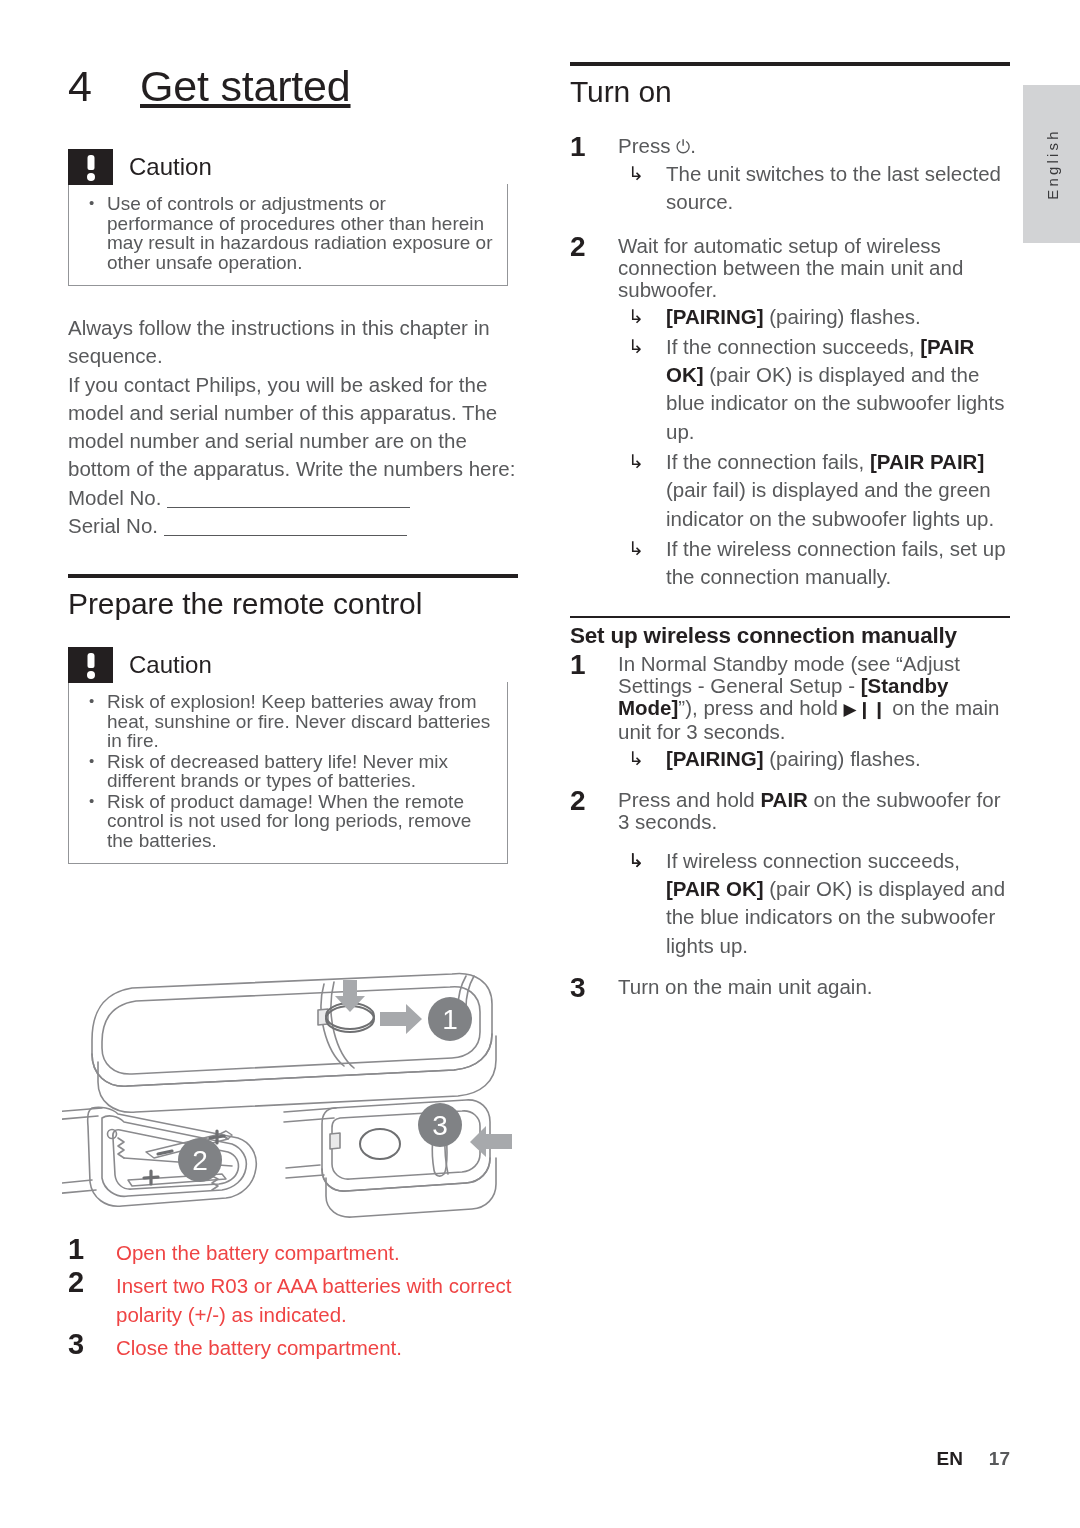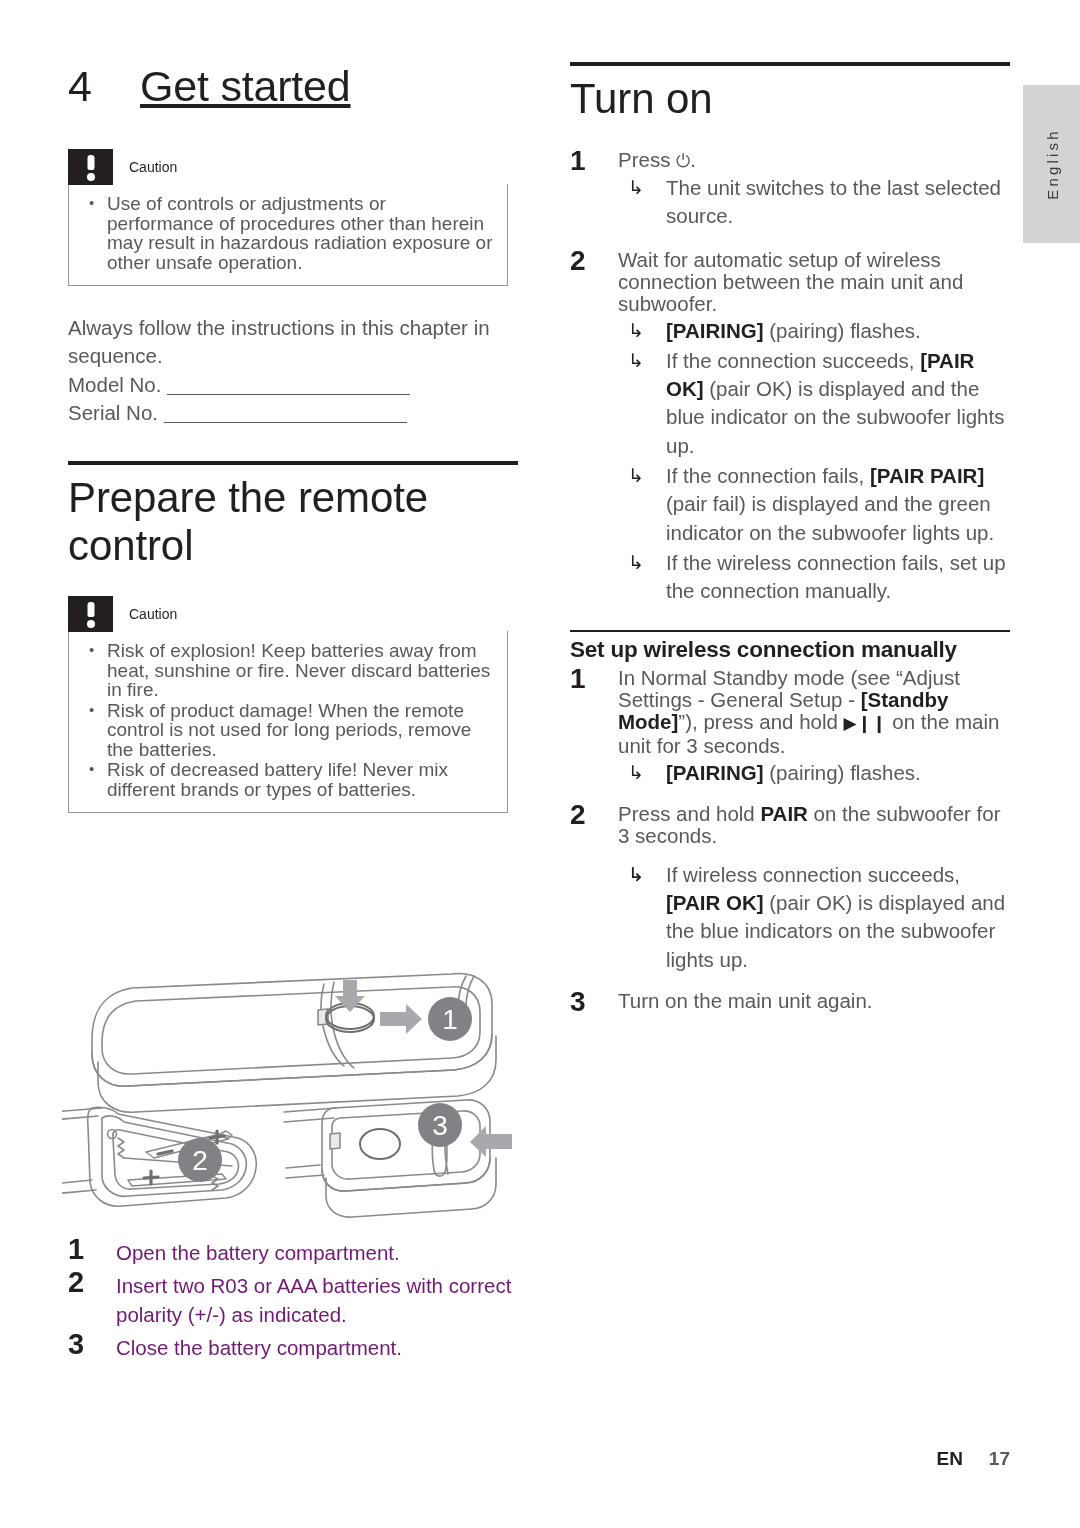--- a/index.html
+++ b/index.html
@@ -75,21 +75,21 @@
   
   .rule-thick {
     border-top: 4px solid #231f20;
     margin-bottom: 9px;
   }
   .rule-thin {
     border-top: 2px solid #231f20;
     margin-bottom: 5px;
   }
   h2.section-head {
-    font-size: 42px;
+    font-size: 30px;
     font-weight: normal;
     color: #231f20;
     margin: 0 0 26px 0;
     letter-spacing: -0.1px;
   }
   h3.sub-head {
     font-size: 22.5px;
     font-weight: bold;
     color: #231f20;
     margin: 0 0 4px 0;
@@ -127,21 +127,21 @@
     position: absolute;
     left: 50%;
     top: 24px;
     transform: translateX(-50%);
     width: 8px;
     height: 8px;
     background: #ffffff;
     border-radius: 50%;
   }
   .caution-title {
-    font-size: 14px;
+    font-size: 24px;
     color: #231f20;
     margin-left: 16px;
   }
   .caution-body {
     border: 1px solid #939598;
     border-top: none;
     padding: 10px 14px 12px 14px;
     margin-top: -1px;
   }
   .caution-body ul {
@@ -265,21 +265,21 @@
     position: absolute;
     left: 0;
     top: -5px;
     font-size: 29px;
     font-weight: bold;
     color: #231f20;
   }
   .bottom-steps .step-text {
     font-size: 20.5px;
     line-height: 29px;
-    color: #701a75;
+    color: #ef4444;
   }
 
   
   .footer {
     position: absolute;
     left: 0;
     top: 1448px;
     width: 1010px;
     text-align: right;
     font-size: 19px;
@@ -313,20 +313,21 @@
         <span class="caution-title">Caution</span>
       </div>
       <div class="caution-body">
         <ul>
           <li>Use of controls or adjustments or performance of procedures other than herein may result in hazardous radiation exposure or other unsafe operation.</li>
         </ul>
       </div>
     </div>
 
     <p class="body-para">Always follow the instructions in this chapter in sequence.</p>
+    <p class="body-para">If you contact Philips, you will be asked for the model and serial number of this apparatus. The model number and serial number are on the bottom of the apparatus. Write the numbers here:</p>
     <p class="body-para">
       <span>Model No.</span>
       <span class="fill-line fill-model"></span>
     </p>
     <p class="body-para">
       <span>Serial No.</span>
       <span class="fill-line fill-serial"></span>
     </p>
 
     <div class="spacer-lg"></div>
@@ -338,22 +339,22 @@
       <div class="caution-header">
         <div class="caution-icon">
           <span class="bar"></span>
           <span class="dot"></span>
         </div>
         <span class="caution-title">Caution</span>
       </div>
       <div class="caution-body">
         <ul>
           <li>Risk of explosion! Keep batteries away from heat, sunshine or fire. Never discard batteries in fire.</li>
+          <li>Risk of decreased battery life! Never mix different brands or types of batteries.</li>
           <li>Risk of product damage! When the remote control is not used for long periods, remove the batteries.</li>
-          <li>Risk of decreased battery life! Never mix different brands or types of batteries.</li>
         </ul>
       </div>
     </div>
   </div>
 
   <div class="illus">
     <svg width="460" height="262" viewBox="0 0 460 262" xmlns="http://www.w3.org/2000/svg">
       <g fill="none" stroke="#8a8a8d" stroke-width="1.6" stroke-linejoin="round" stroke-linecap="round">
 
         <path d="M30 78 C30 44 46 30 70 26 L390 12 C412 9 430 20 430 42 L430 72 C430 94 414 106 392 108 L66 124 C44 126 30 112 30 92 Z"></path>

